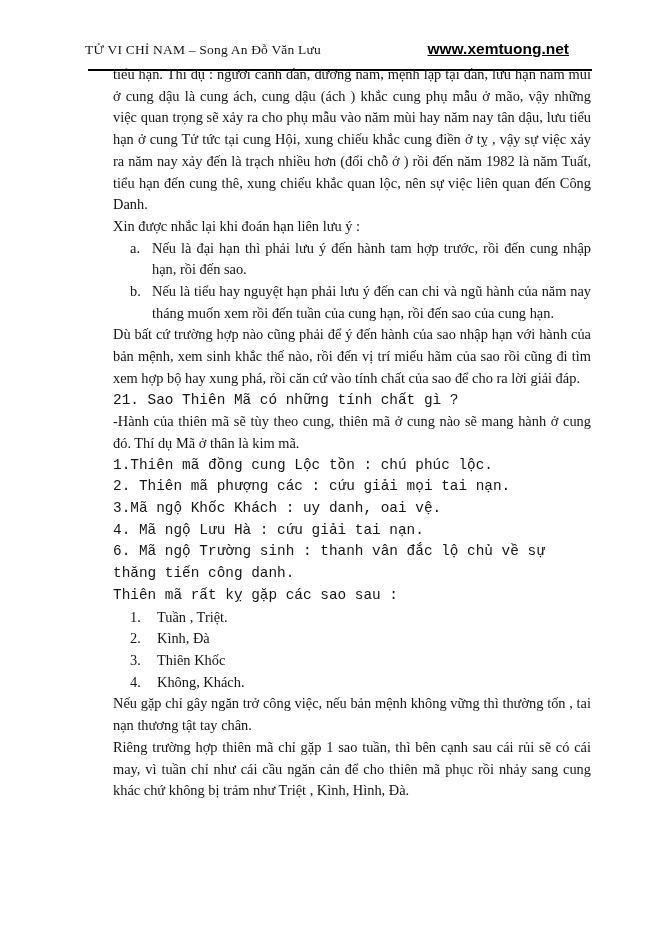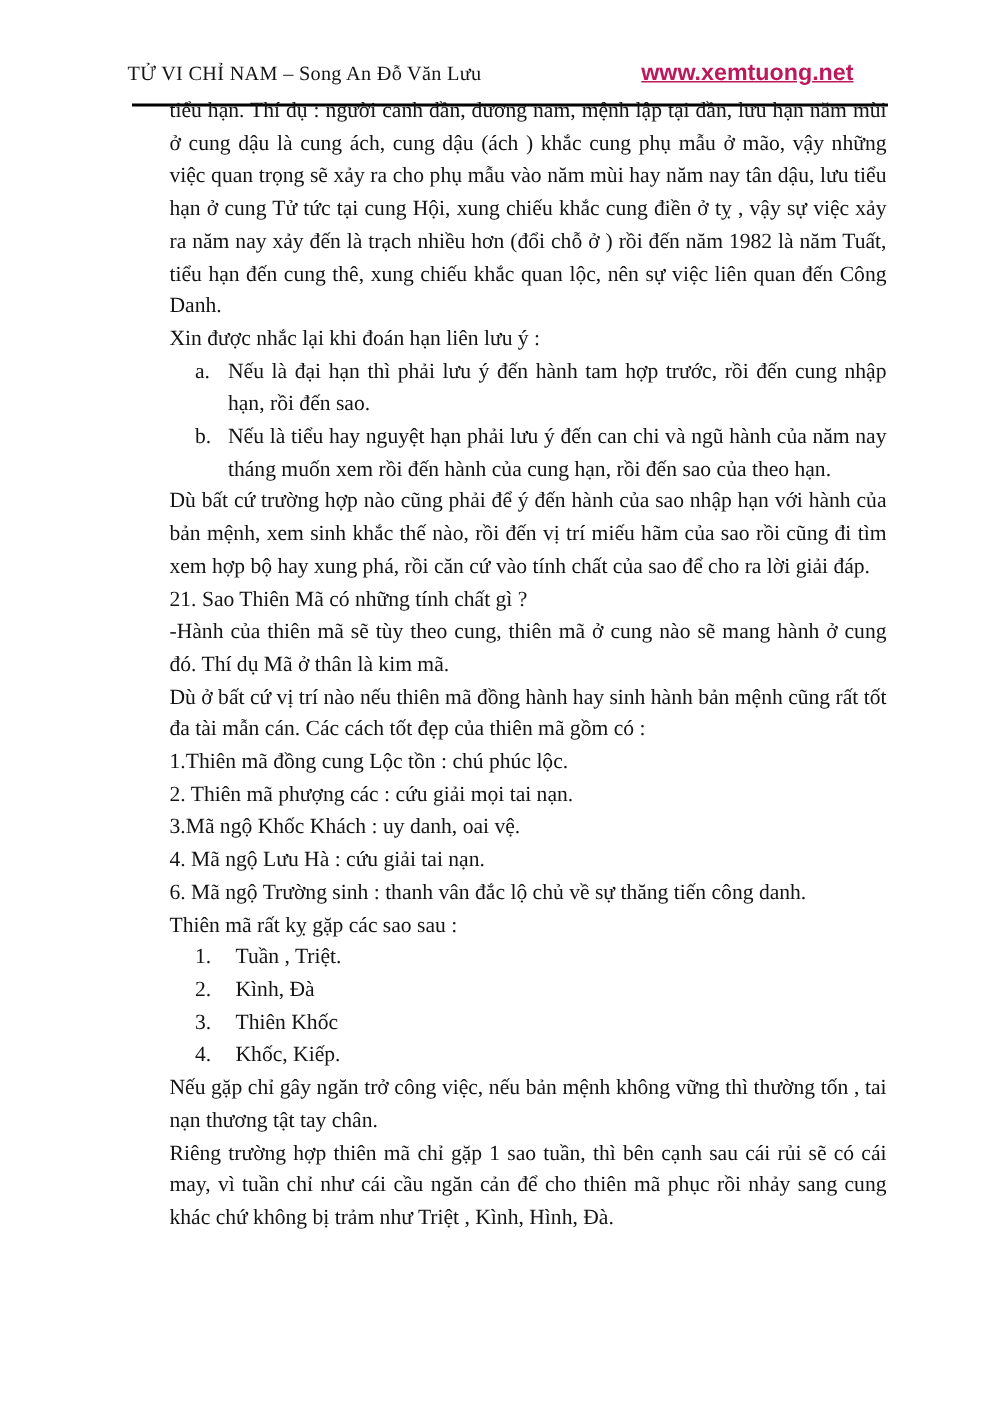--- a/index.html
+++ b/index.html
@@ -27,21 +27,21 @@
   }
   .doc-title {
     font-size: 13.5px;
     letter-spacing: 0.2px;
     white-space: nowrap;
   }
   .site-link {
     font-family: "Liberation Sans", sans-serif;
     font-weight: bold;
     font-size: 15.5px;
-    color: #be185d;
+    color: #000000;
     text-decoration: underline;
     white-space: nowrap;
     cursor: pointer;
   }
   .rule {
     position: absolute;
     top: 69px;
     left: 88px;
     width: 504px;
     height: 2px;
@@ -50,21 +50,21 @@
   .content {
     position: absolute;
     top: 64px;
     left: 113px;
     width: 478px;
     font-size: 14.4px;
     line-height: 21.7px;
     text-align: justify;
   }
   .content p { margin: 0; }
-  .line { text-align: left; }
+  .line { text-align: left; font-family: Liberation Mono, monospace; }
   .li {
     position: relative;
     margin: 0;
   }
   .li .marker {
     position: absolute;
     left: 17px;
     top: 0;
   }
   .li-ab { padding-left: 39px; }
@@ -87,30 +87,29 @@
     <p>tiểu hạn. Thí dụ : người canh dần, dương nam, mệnh lập tại dần, lưu hạn năm mùi ở cung dậu là cung ách, cung dậu (ách ) khắc cung phụ mẫu ở mão, vậy những việc quan trọng sẽ xảy ra cho phụ mẫu vào năm mùi hay năm nay tân dậu, lưu tiểu hạn ở cung Tử tức tại cung Hội, xung chiếu khắc cung điền ở tỵ , vậy sự việc xảy ra năm nay xảy đến là trạch nhiều hơn (đổi chỗ ở ) rồi đến năm 1982 là năm Tuất, tiểu hạn đến cung thê, xung chiếu khắc quan lộc, nên sự việc liên quan đến Công Danh.</p>
 
     <p>Xin được nhắc lại khi đoán hạn liên lưu ý :</p>
 
     <p class="li li-ab">
       <span class="marker">a.</span>
       <span>Nếu là đại hạn thì phải lưu ý đến hành tam hợp trước, rồi đến cung nhập hạn, rồi đến sao.</span>
     </p>
     <p class="li li-ab">
       <span class="marker">b.</span>
-      <span>Nếu là tiểu hay nguyệt hạn phải lưu ý đến can chi và ngũ hành của năm nay tháng muốn xem rồi đến hành của cung hạn, rồi đến sao của theo hạn.</span>
+      <span>Nếu là tiểu hay nguyệt hạn phải lưu ý đến can chi và ngũ hành của năm nay tháng muốn xem rồi đến tuần của cung hạn, rồi đến sao của cung hạn.</span>
     </p>
 
     <p>Dù bất cứ trường hợp nào cũng phải để ý đến hành của sao nhập hạn với hành của bản mệnh, xem sinh khắc thế nào, rồi đến vị trí miếu hãm của sao rồi cũng đi tìm xem hợp bộ hay xung phá, rồi căn cứ vào tính chất của sao để cho ra lời giải đáp.</p>
 
     <p class="line">21. Sao Thiên Mã có những tính chất gì ?</p>
 
     <p>-Hành của thiên mã sẽ tùy theo cung, thiên mã ở cung nào sẽ mang hành ở cung đó. Thí dụ Mã ở thân là kim mã.</p>
 
-    <p>Dù ở bất cứ vị trí nào nếu thiên mã đồng hành hay sinh hành bản mệnh cũng rất tốt đa tài mẫn cán. Các cách tốt đẹp của thiên mã gồm có :</p>
 
     <p class="line">1.Thiên mã đồng cung Lộc tồn : chú phúc lộc.</p>
     <p class="line">2. Thiên mã phượng các  : cứu giải mọi tai nạn.</p>
     <p class="line">3.Mã ngộ Khốc Khách : uy danh, oai vệ.</p>
     <p class="line">4. Mã ngộ Lưu Hà : cứu giải tai nạn.</p>
     <p class="line">6.   Mã ngộ Trường sinh : thanh vân đắc lộ chủ về sự thăng tiến công danh.</p>
 
     <p class="line">Thiên mã rất kỵ gặp các sao sau :</p>
 
     <p class="li li-num">
@@ -120,21 +119,21 @@
     <p class="li li-num">
       <span class="marker">2.</span>
       <span>Kình, Đà</span>
     </p>
     <p class="li li-num">
       <span class="marker">3.</span>
       <span>Thiên Khốc</span>
     </p>
     <p class="li li-num">
       <span class="marker">4.</span>
-      <span>Khốc, Kiếp.</span>
+      <span>Không, Khách.</span>
     </p>
 
     <p>Nếu gặp chỉ gây ngăn trở công việc, nếu bản mệnh không vững thì thường tốn , tai nạn thương tật tay chân.</p>
 
     <p>Riêng trường hợp thiên mã chỉ gặp 1 sao tuần, thì bên cạnh sau cái rủi sẽ có cái may, vì tuần chỉ như cái cầu ngăn cản để cho thiên mã phục rồi nhảy sang cung khác chứ không bị trảm như Triệt , Kình, Hình, Đà.</p>
 
   </div>
 
 </div>
 

